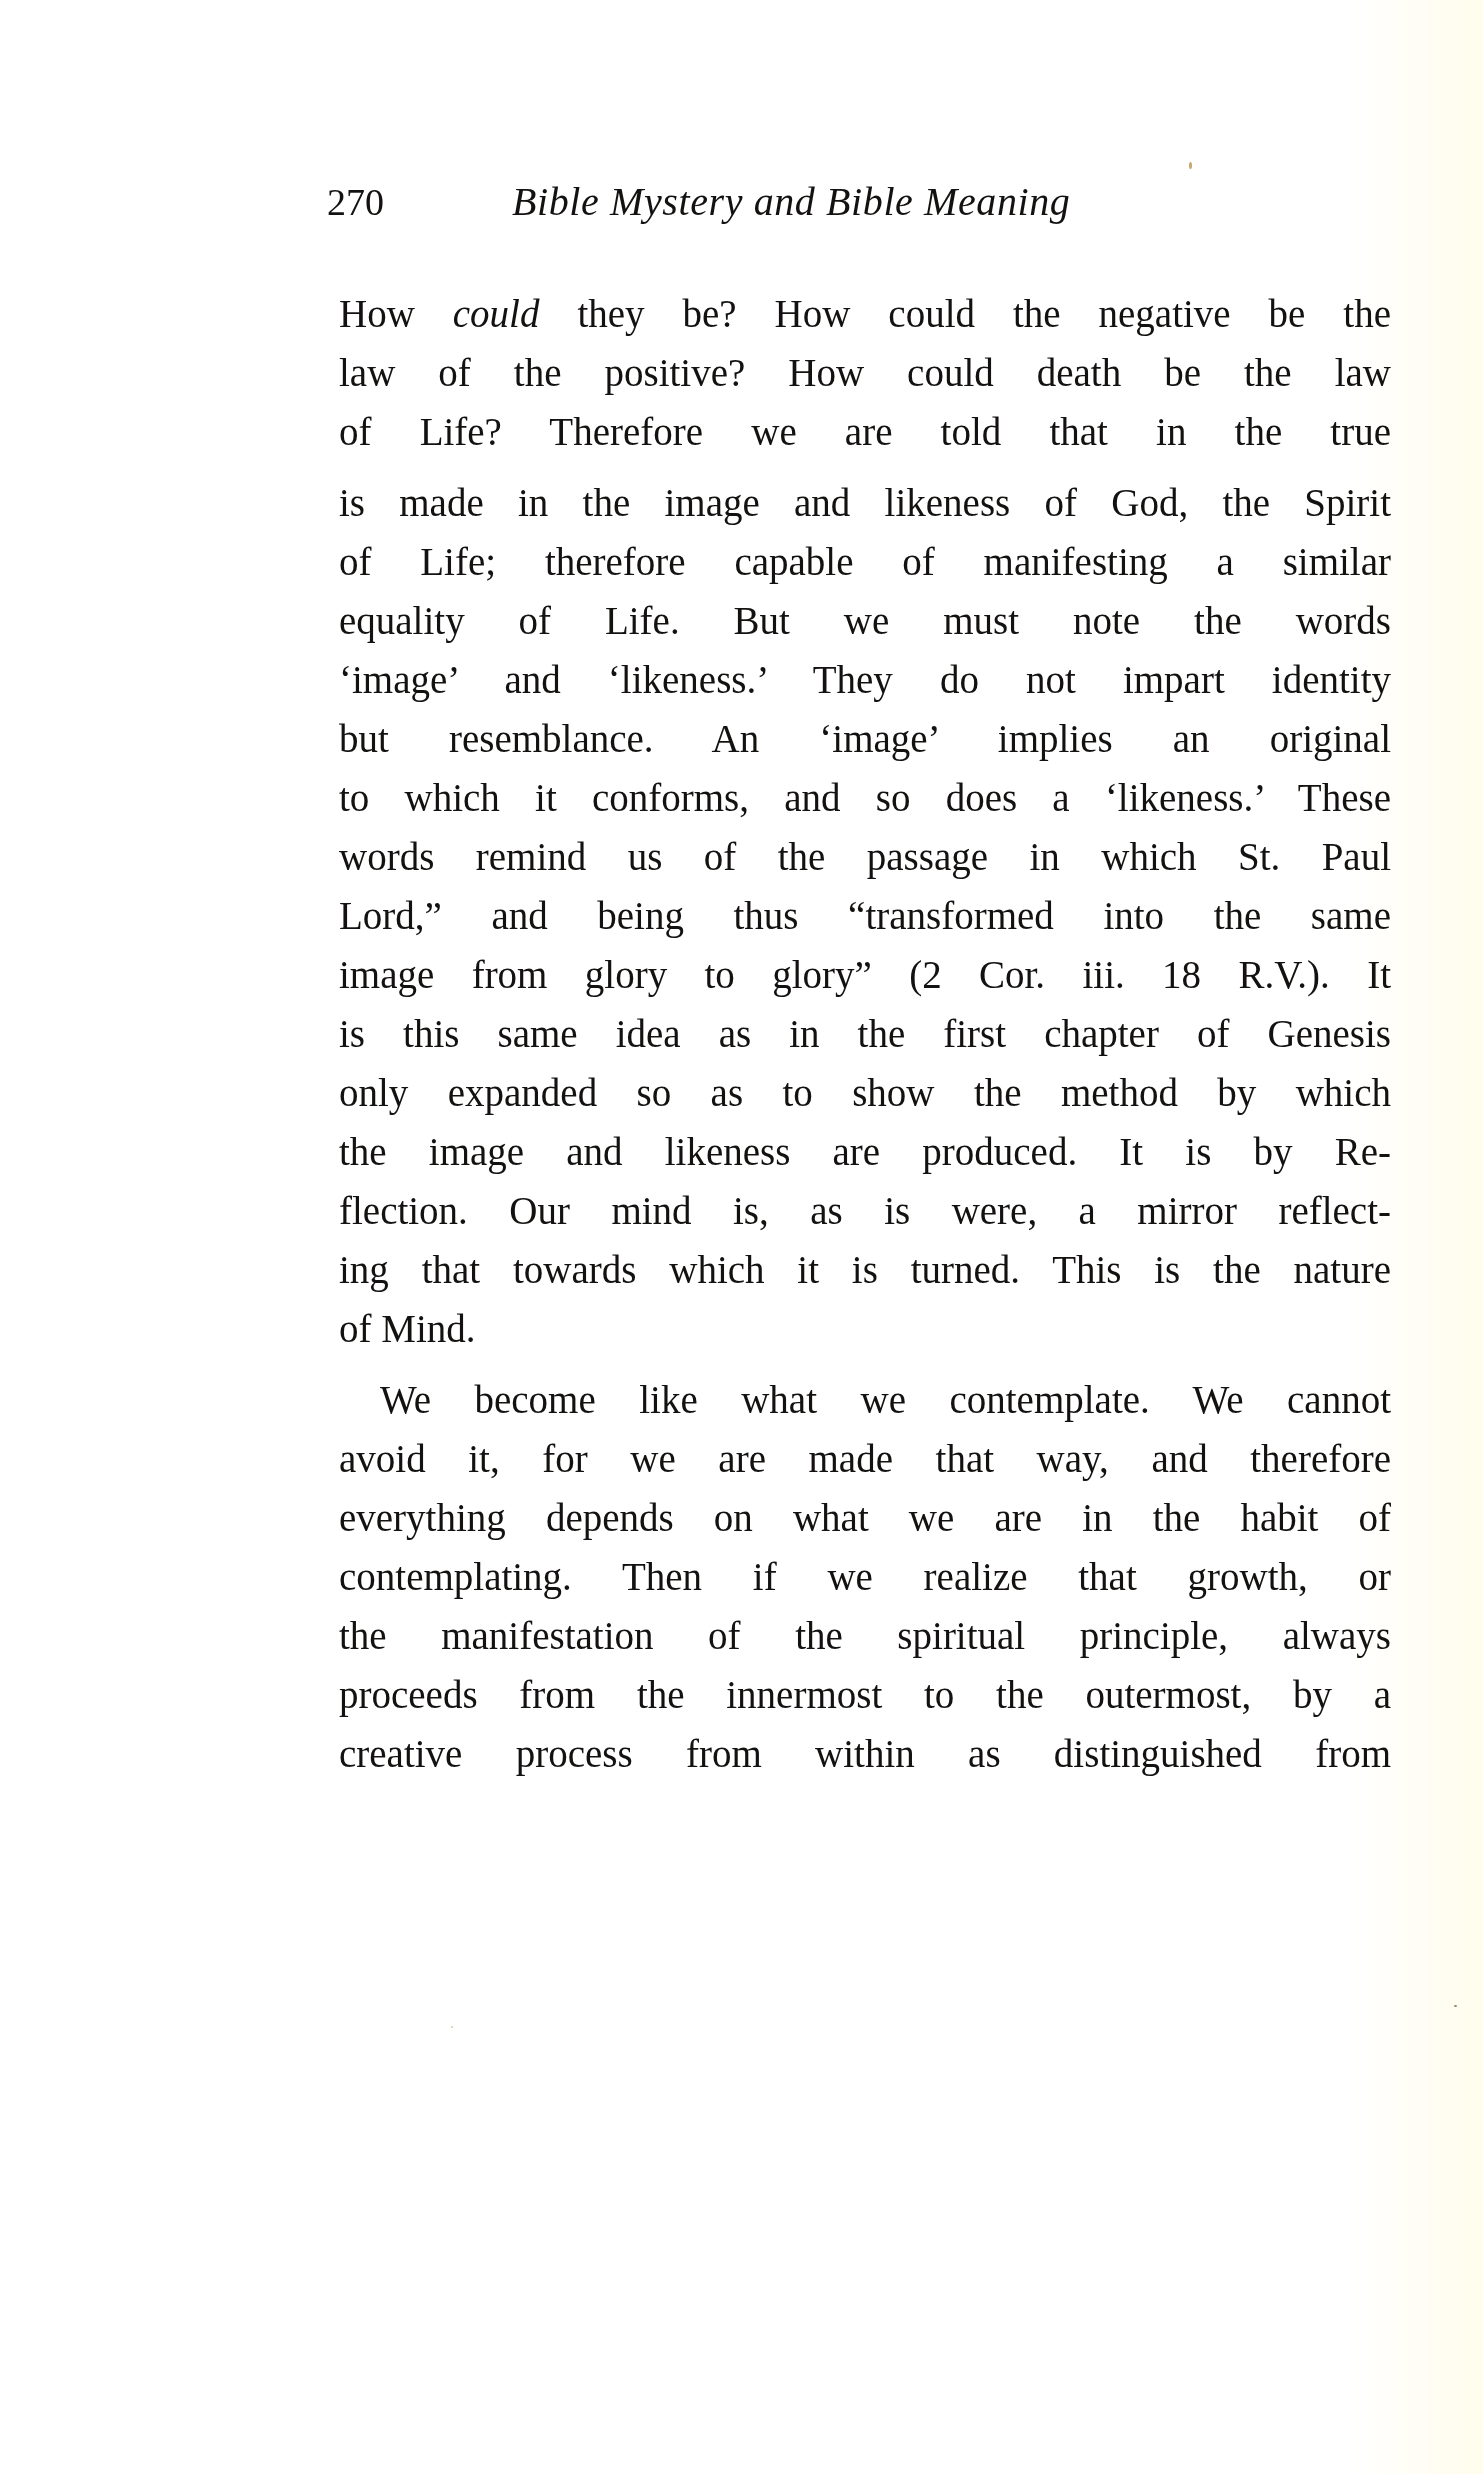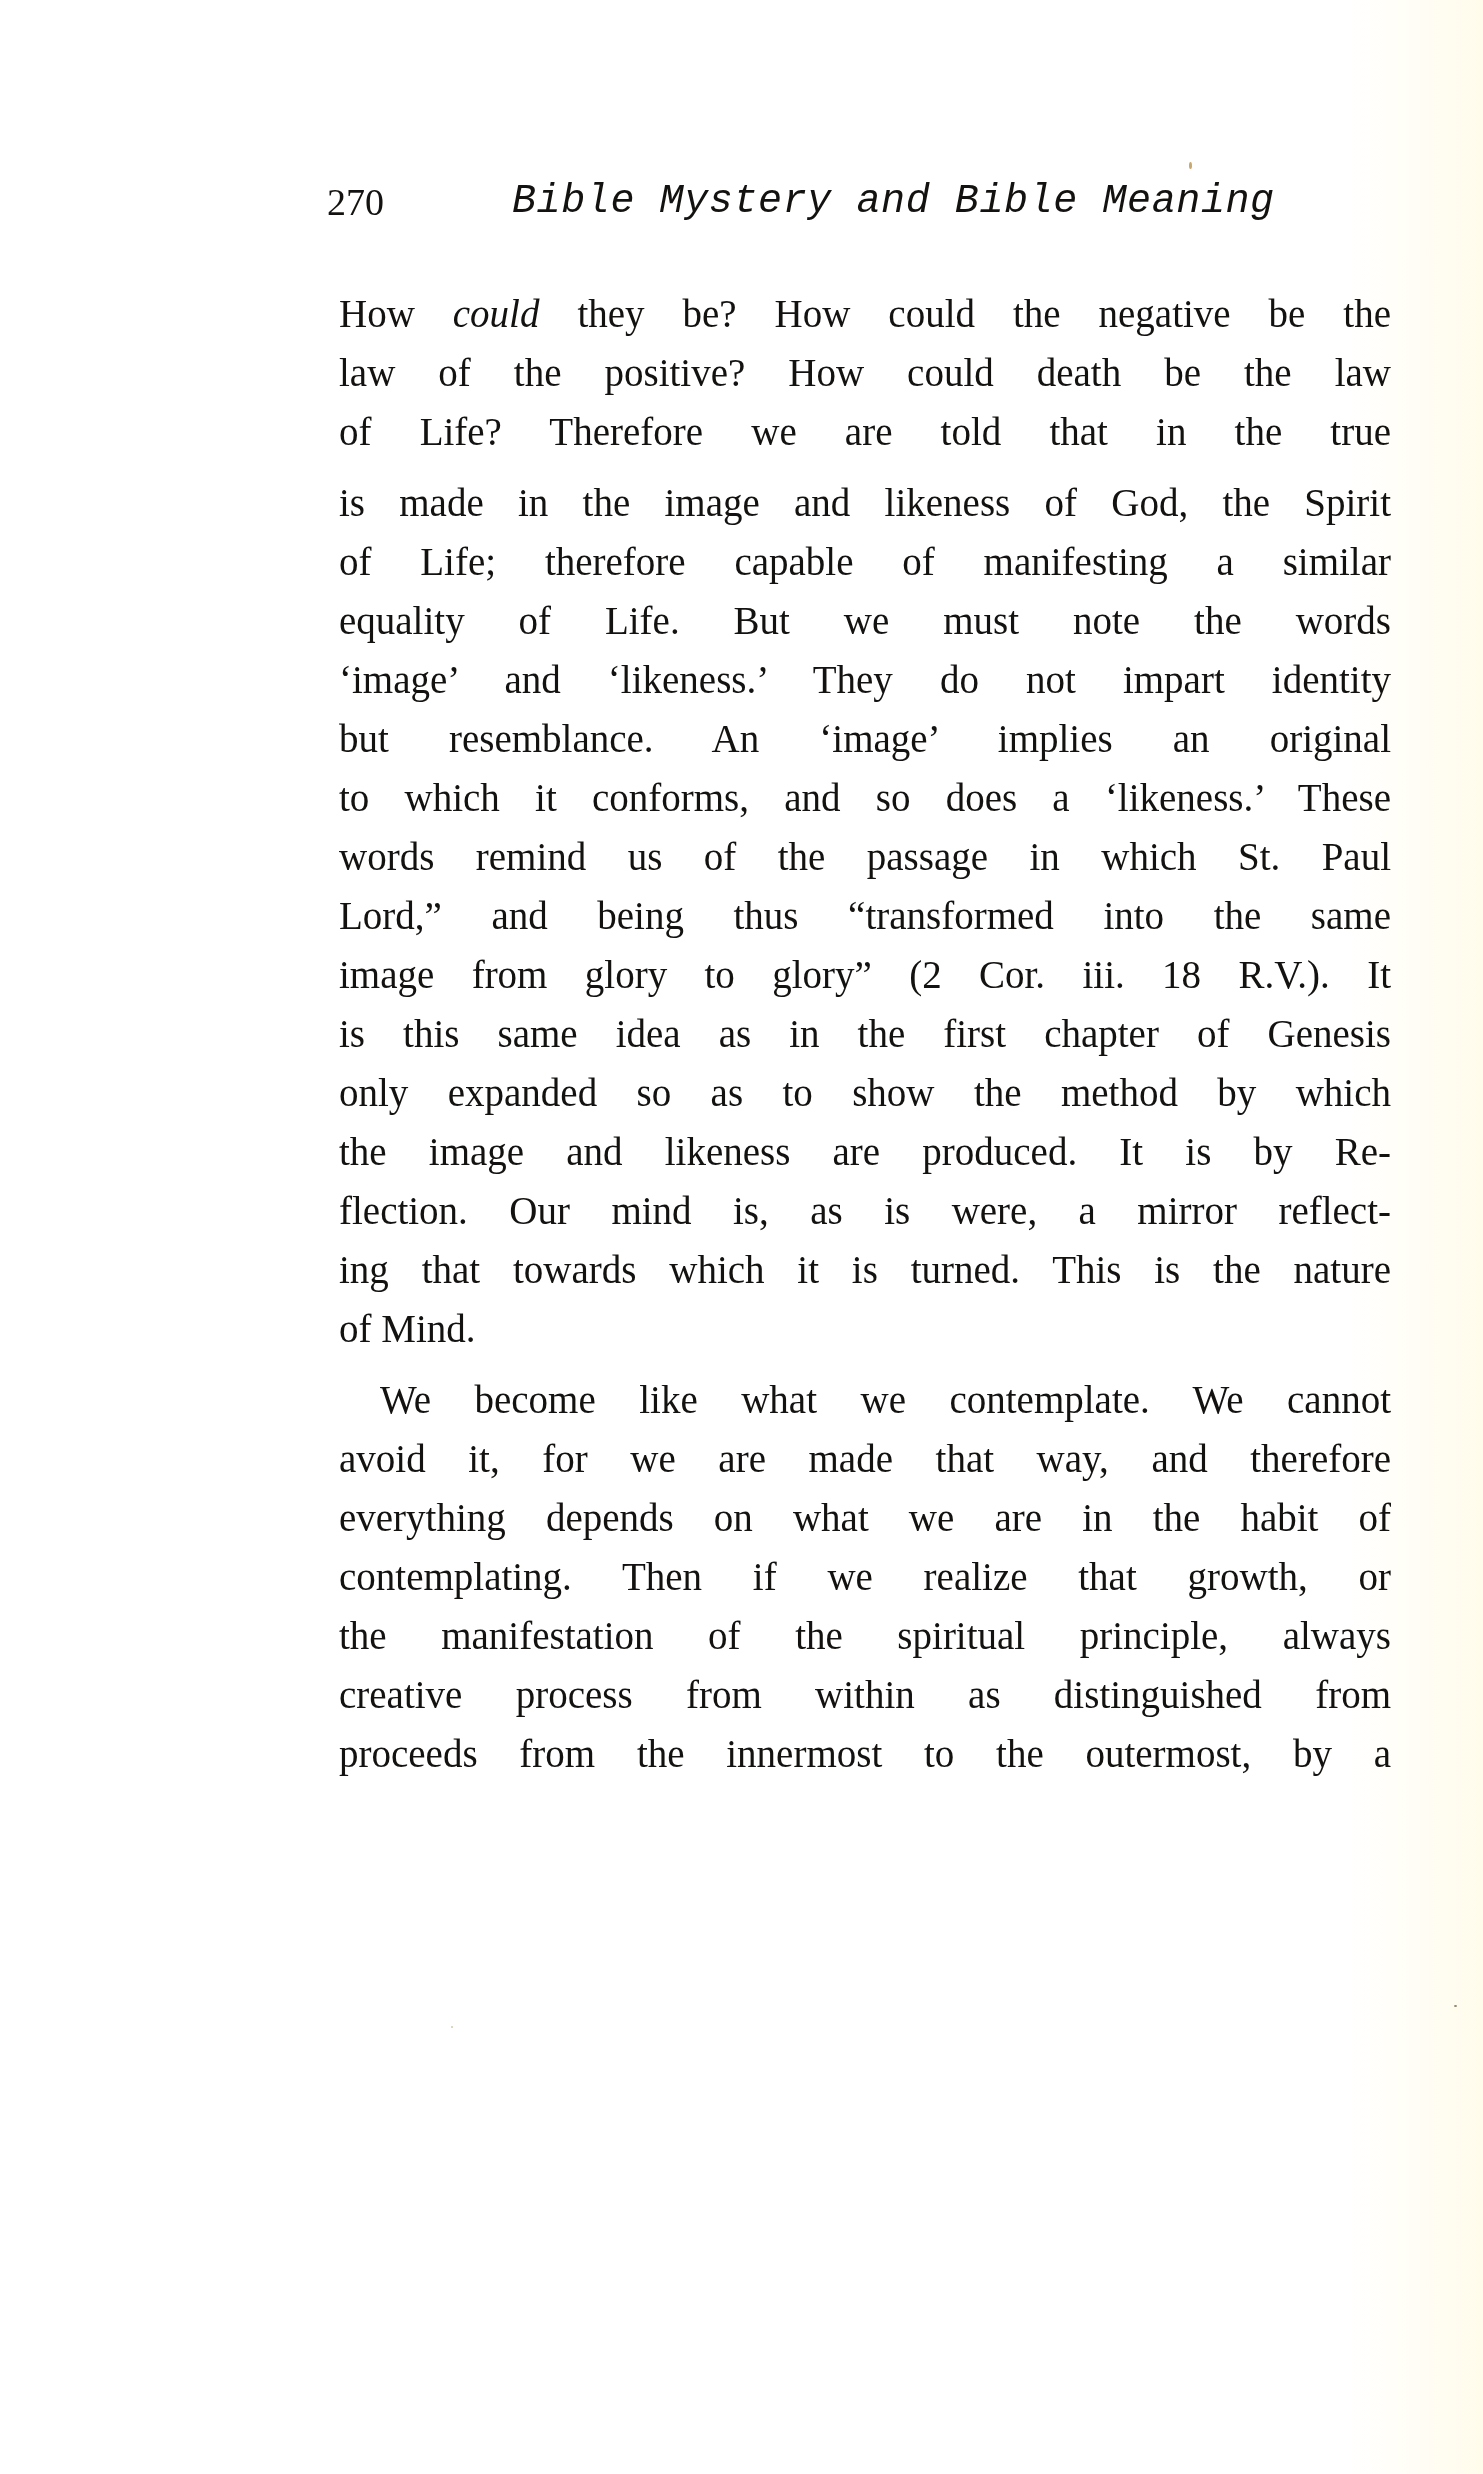--- a/index.html
+++ b/index.html
@@ -37,21 +37,21 @@
       left: 0;
       top: 0;
       font-family: "Liberation Serif", serif;
       font-size: 38px;
     }
     .running-title {
       position: absolute;
       left: 185px;
       top: 0;
       font-style: italic;
-      font-family: Liberation Mono, monospace;
+      font-family: Liberation Serif, serif;
       font-size: 40px;
       letter-spacing: 0.6px;
     }
     .body-text {
       position: absolute;
       left: 327px;
       top: 272px;
       width: 1076px;
       font-family: "Liberation Serif", serif;
       font-size: 39px;
@@ -119,21 +119,21 @@
     <span class="line">ing that towards which it is turned.  This is the nature</span>
     <span class="line last">of Mind.</span>
   </div>
 
   <div class="para">
     <span class="line indent">We become like what we contemplate.  We cannot</span>
     <span class="line">avoid it, for we are made that way, and therefore</span>
     <span class="line">everything depends on what we are in the habit of</span>
     <span class="line">contemplating.  Then if we realize that growth, or</span>
     <span class="line">the manifestation of the spiritual principle, always</span>
+    <span class="line">proceeds from the innermost to the outermost, by a</span>
     <span class="line">creative process from within as distinguished from</span>
-    <span class="line">proceeds from the innermost to the outermost, by a</span>
   </div>
 </main>
 
 <div class="speck" style="left:1189px; top:162px; width:3.1px; height:7.4px; background:#c9a870;"></div>
 <div class="speck" style="left:1454px; top:2005px; width:2.5px; height:1.9px;"></div>
 <div class="speck" style="left:451px; top:2026px; width:1.9px; height:1.9px; background:#d8c8a8;"></div>
 
 
 </body></html>

